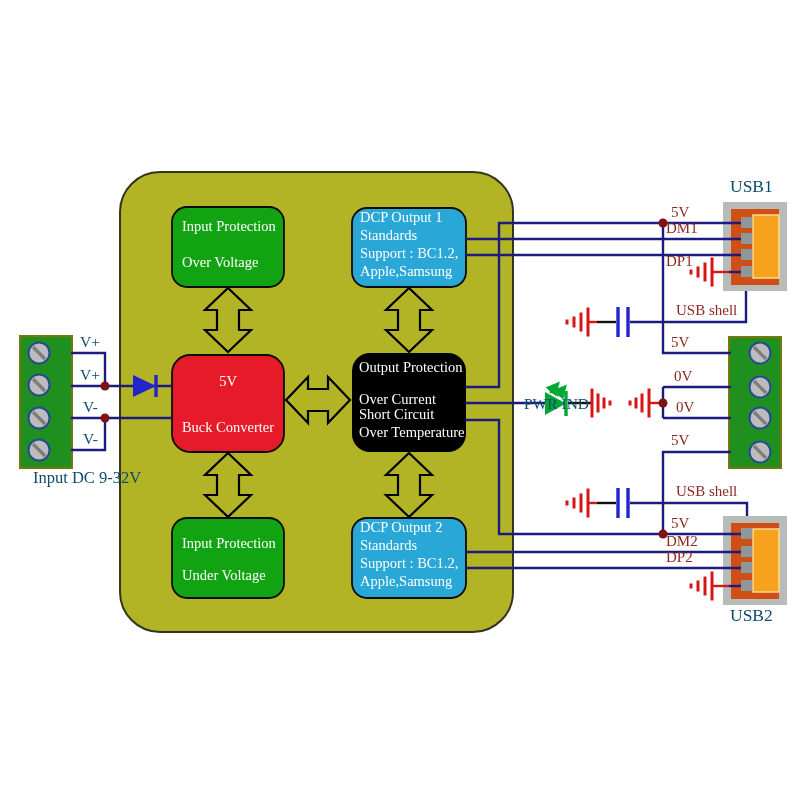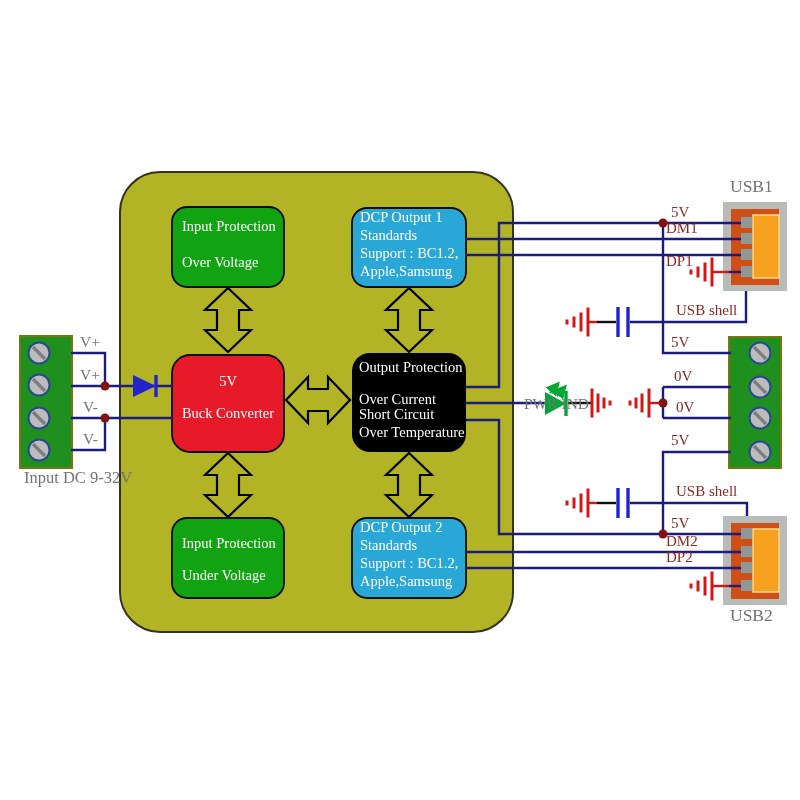--- a/index.html
+++ b/index.html
@@ -1,20 +1,20 @@
 <!DOCTYPE html>
 <html><head>
 <meta charset="utf-8">
 <style>
   html,body{margin:0;padding:0;background:#fff;}
   #stage{position:relative;width:800px;height:800px;background:#fff;overflow:hidden;
          font-family:"Liberation Serif", serif;}
   #diagram-svg{position:absolute;left:0;top:0;}
   .lbl{position:absolute;white-space:nowrap;line-height:1.05;}
-  .navy{color:#737373;font-size:15.5px;}
+  .navy{color:#0c4a6e;font-size:15.5px;}
   .maroon{color:#8c2820;font-size:15px;}
   .big{font-size:17.5px;}
   .caption{font-size:16.5px;}
   .blocktext{position:absolute;color:#ffffff;font-size:14.5px;white-space:nowrap;line-height:1.05;}
   .center{text-align:center;}
 </style>
 </head>
 <body>
 
 <div id="stage">
@@ -207,40 +207,40 @@
 
   <div class="blocktext" style="left:182px;top:219px;">Input Protection</div>
   <div class="blocktext" style="left:182px;top:255px;">Over Voltage</div>
 
   <div class="blocktext" style="left:360px;top:210px;text-align:center;">DCP Output 1</div>
   <div class="blocktext" style="left:360px;top:228px;">Standards</div>
   <div class="blocktext" style="left:360px;top:246px;">Support : BC1.2,</div>
   <div class="blocktext" style="left:360px;top:264px;">Apple,Samsung</div>
 
   <div class="blocktext center" style="left:172px;top:374px;width:112px;">5V</div>
-  <div class="blocktext center" style="left:172px;top:406px;width:112px;">Buck Converter</div>
+  <div class="blocktext center" style="left:172px;top:420px;width:112px;">Buck Converter</div>
 
   <div class="blocktext" style="left:359px;top:360px;text-align:right;">Output Protection</div>
   <div class="blocktext" style="left:359px;top:392px;">Over Current</div>
   <div class="blocktext" style="left:359px;top:407px;">Short Circuit</div>
   <div class="blocktext" style="left:359px;top:425px;text-align:right;">Over Temperature</div>
 
   <div class="blocktext" style="left:182px;top:536px;">Input Protection</div>
   <div class="blocktext" style="left:182px;top:568px;">Under Voltage</div>
 
   <div class="blocktext" style="left:360px;top:520px;">DCP Output 2</div>
   <div class="blocktext" style="left:360px;top:538px;">Standards</div>
   <div class="blocktext" style="left:360px;top:556px;">Support : BC1.2,</div>
   <div class="blocktext" style="left:360px;top:574px;">Apple,Samsung</div>
 
   <div class="lbl navy" style="left:80px;top:334px;">V+</div>
   <div class="lbl navy" style="left:80px;top:367px;">V+</div>
   <div class="lbl navy" style="left:83px;top:399px;">V-</div>
   <div class="lbl navy" style="left:83px;top:431px;">V-</div>
-  <div class="lbl navy caption" style="left:24px;top:469px;">Input DC 9-32V</div>
+  <div class="lbl navy caption" style="left:33px;top:469px;">Input DC 9-32V</div>
   <div class="lbl navy big" style="left:730px;top:177px;">USB1</div>
   <div class="lbl navy" style="left:524px;top:369px;margin-top:27px;">PWR IND</div>
   <div class="lbl navy big" style="left:730px;top:606px;">USB2</div>
 
   <div class="lbl maroon" style="left:671px;top:205px;">5V</div>
   <div class="lbl maroon" style="left:666px;top:221px;">DM1</div>
   <div class="lbl maroon" style="left:666px;top:237px;margin-top:17px;">DP1</div>
   <div class="lbl maroon" style="left:676px;top:303px;">USB shell</div>
   <div class="lbl maroon" style="left:671px;top:335px;">5V</div>
   <div class="lbl maroon" style="left:674px;top:369px;">0V</div>

